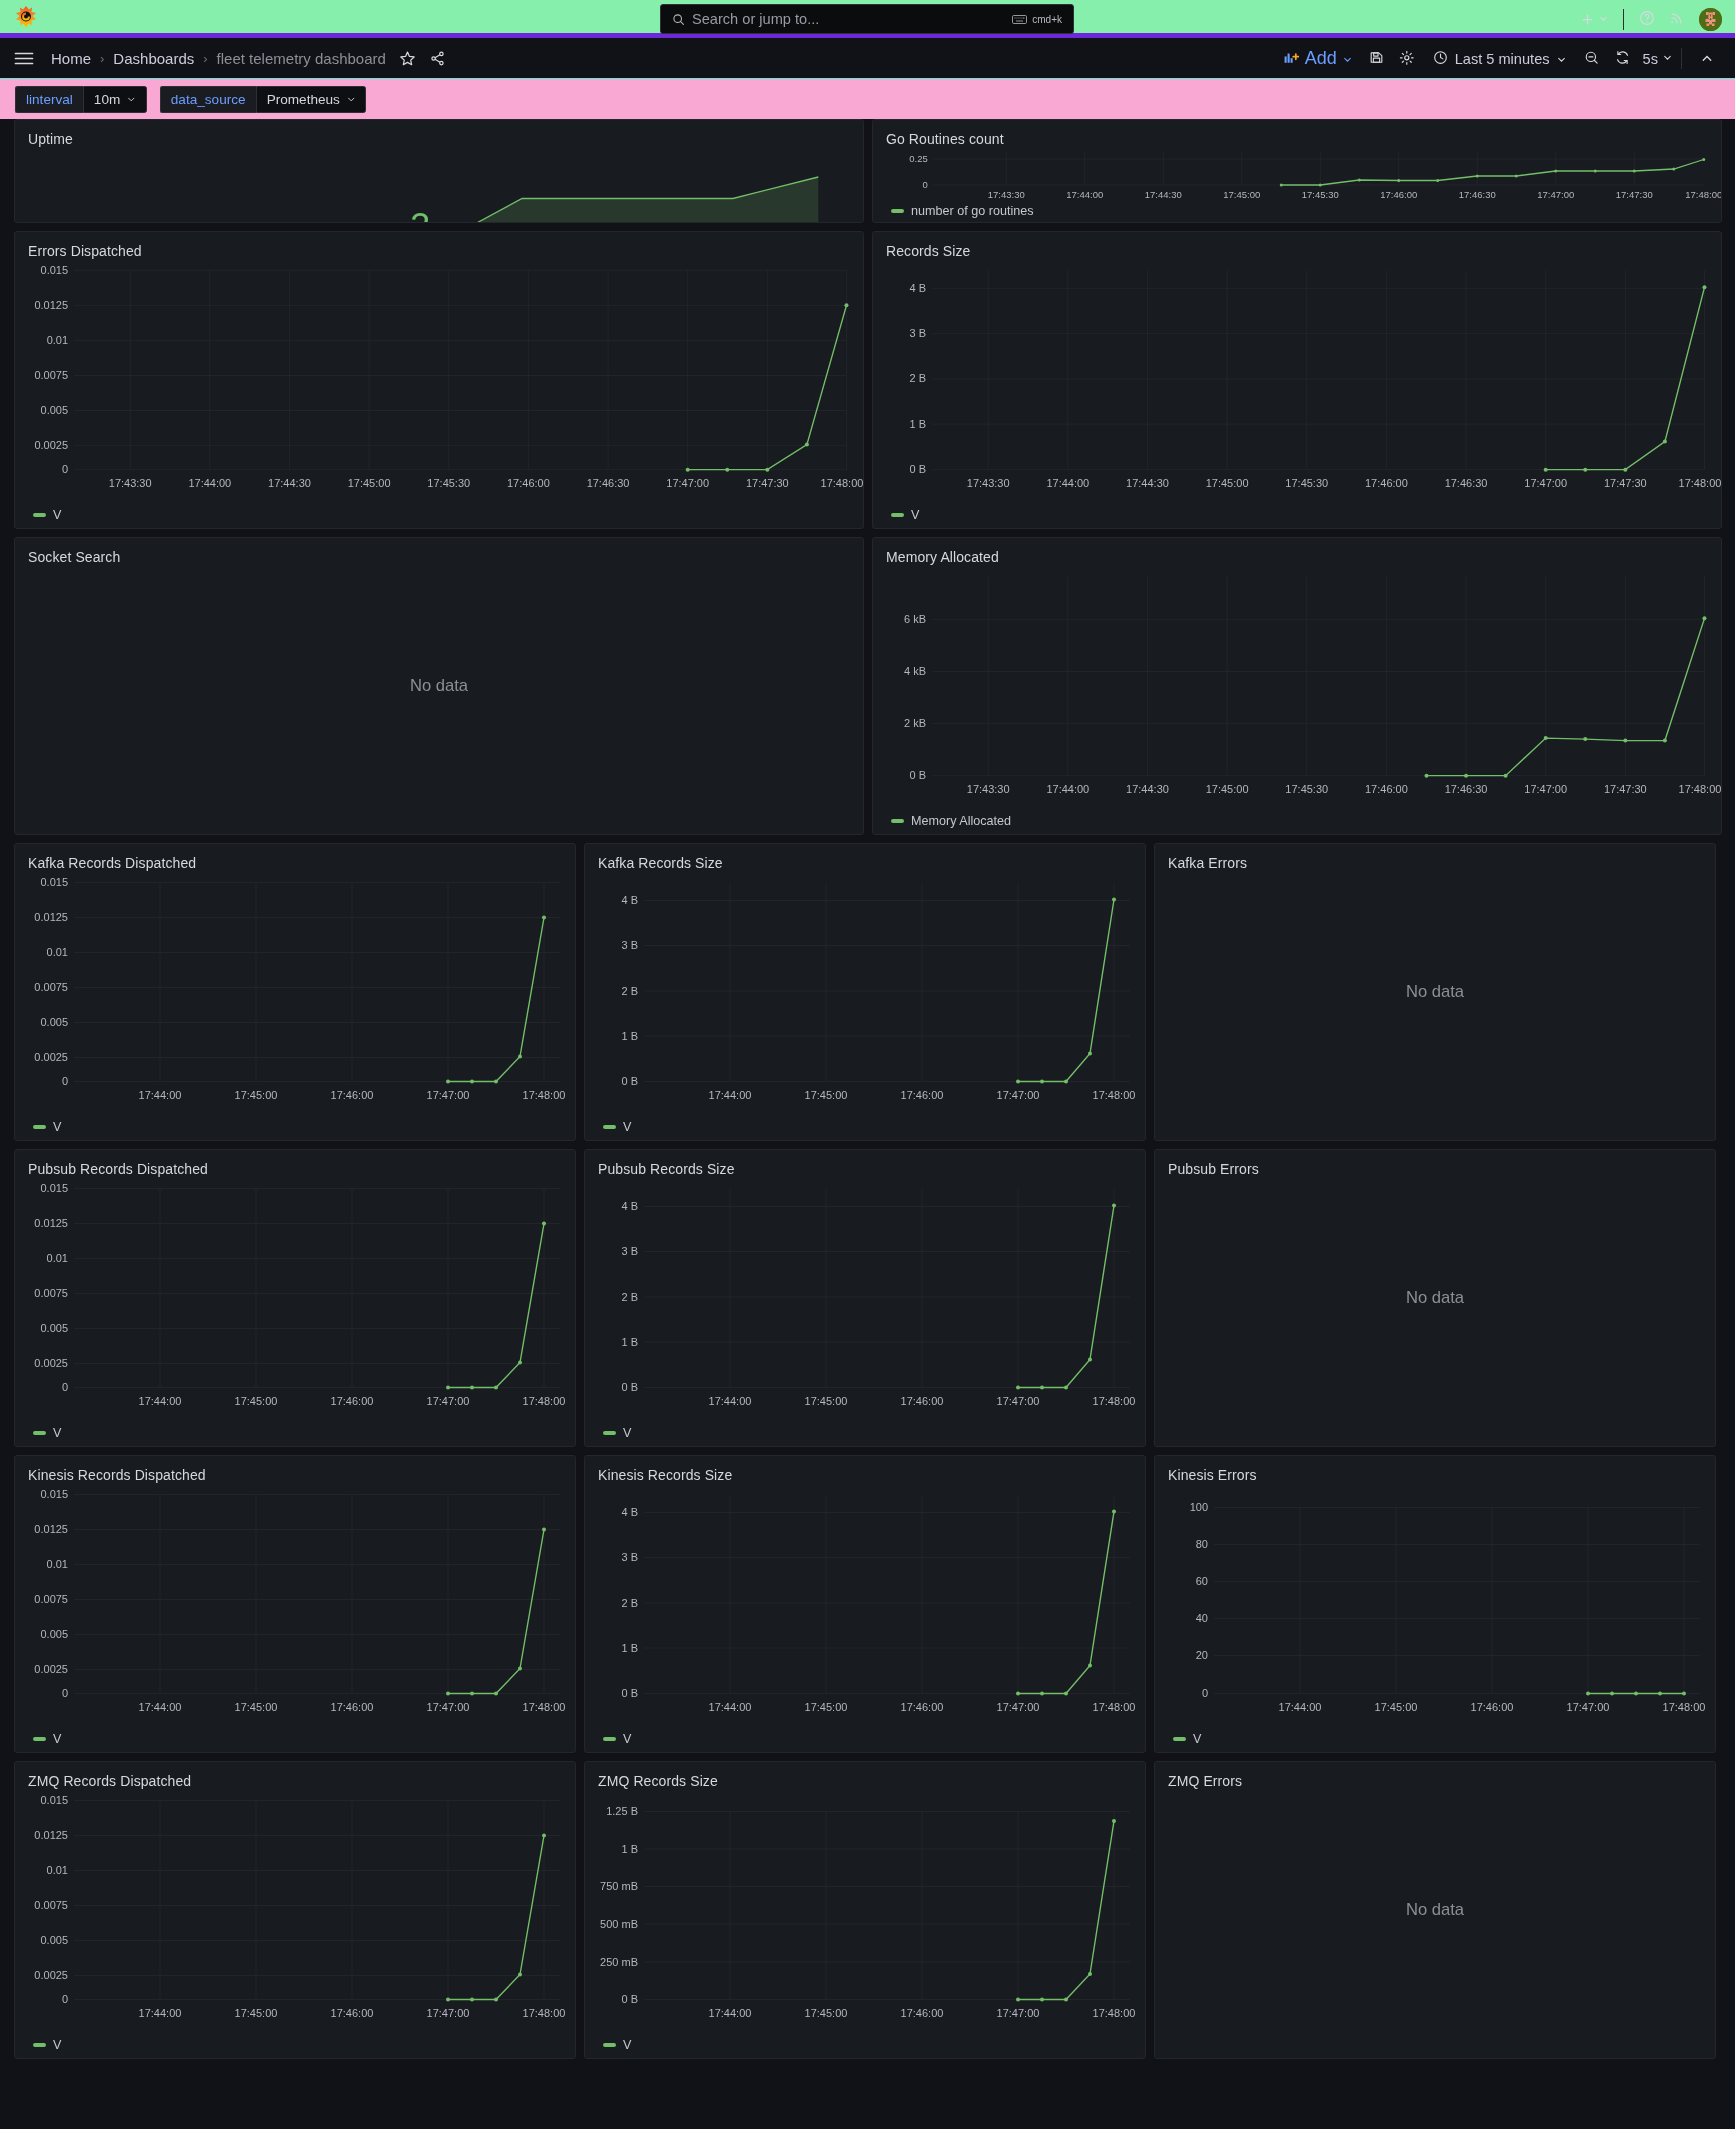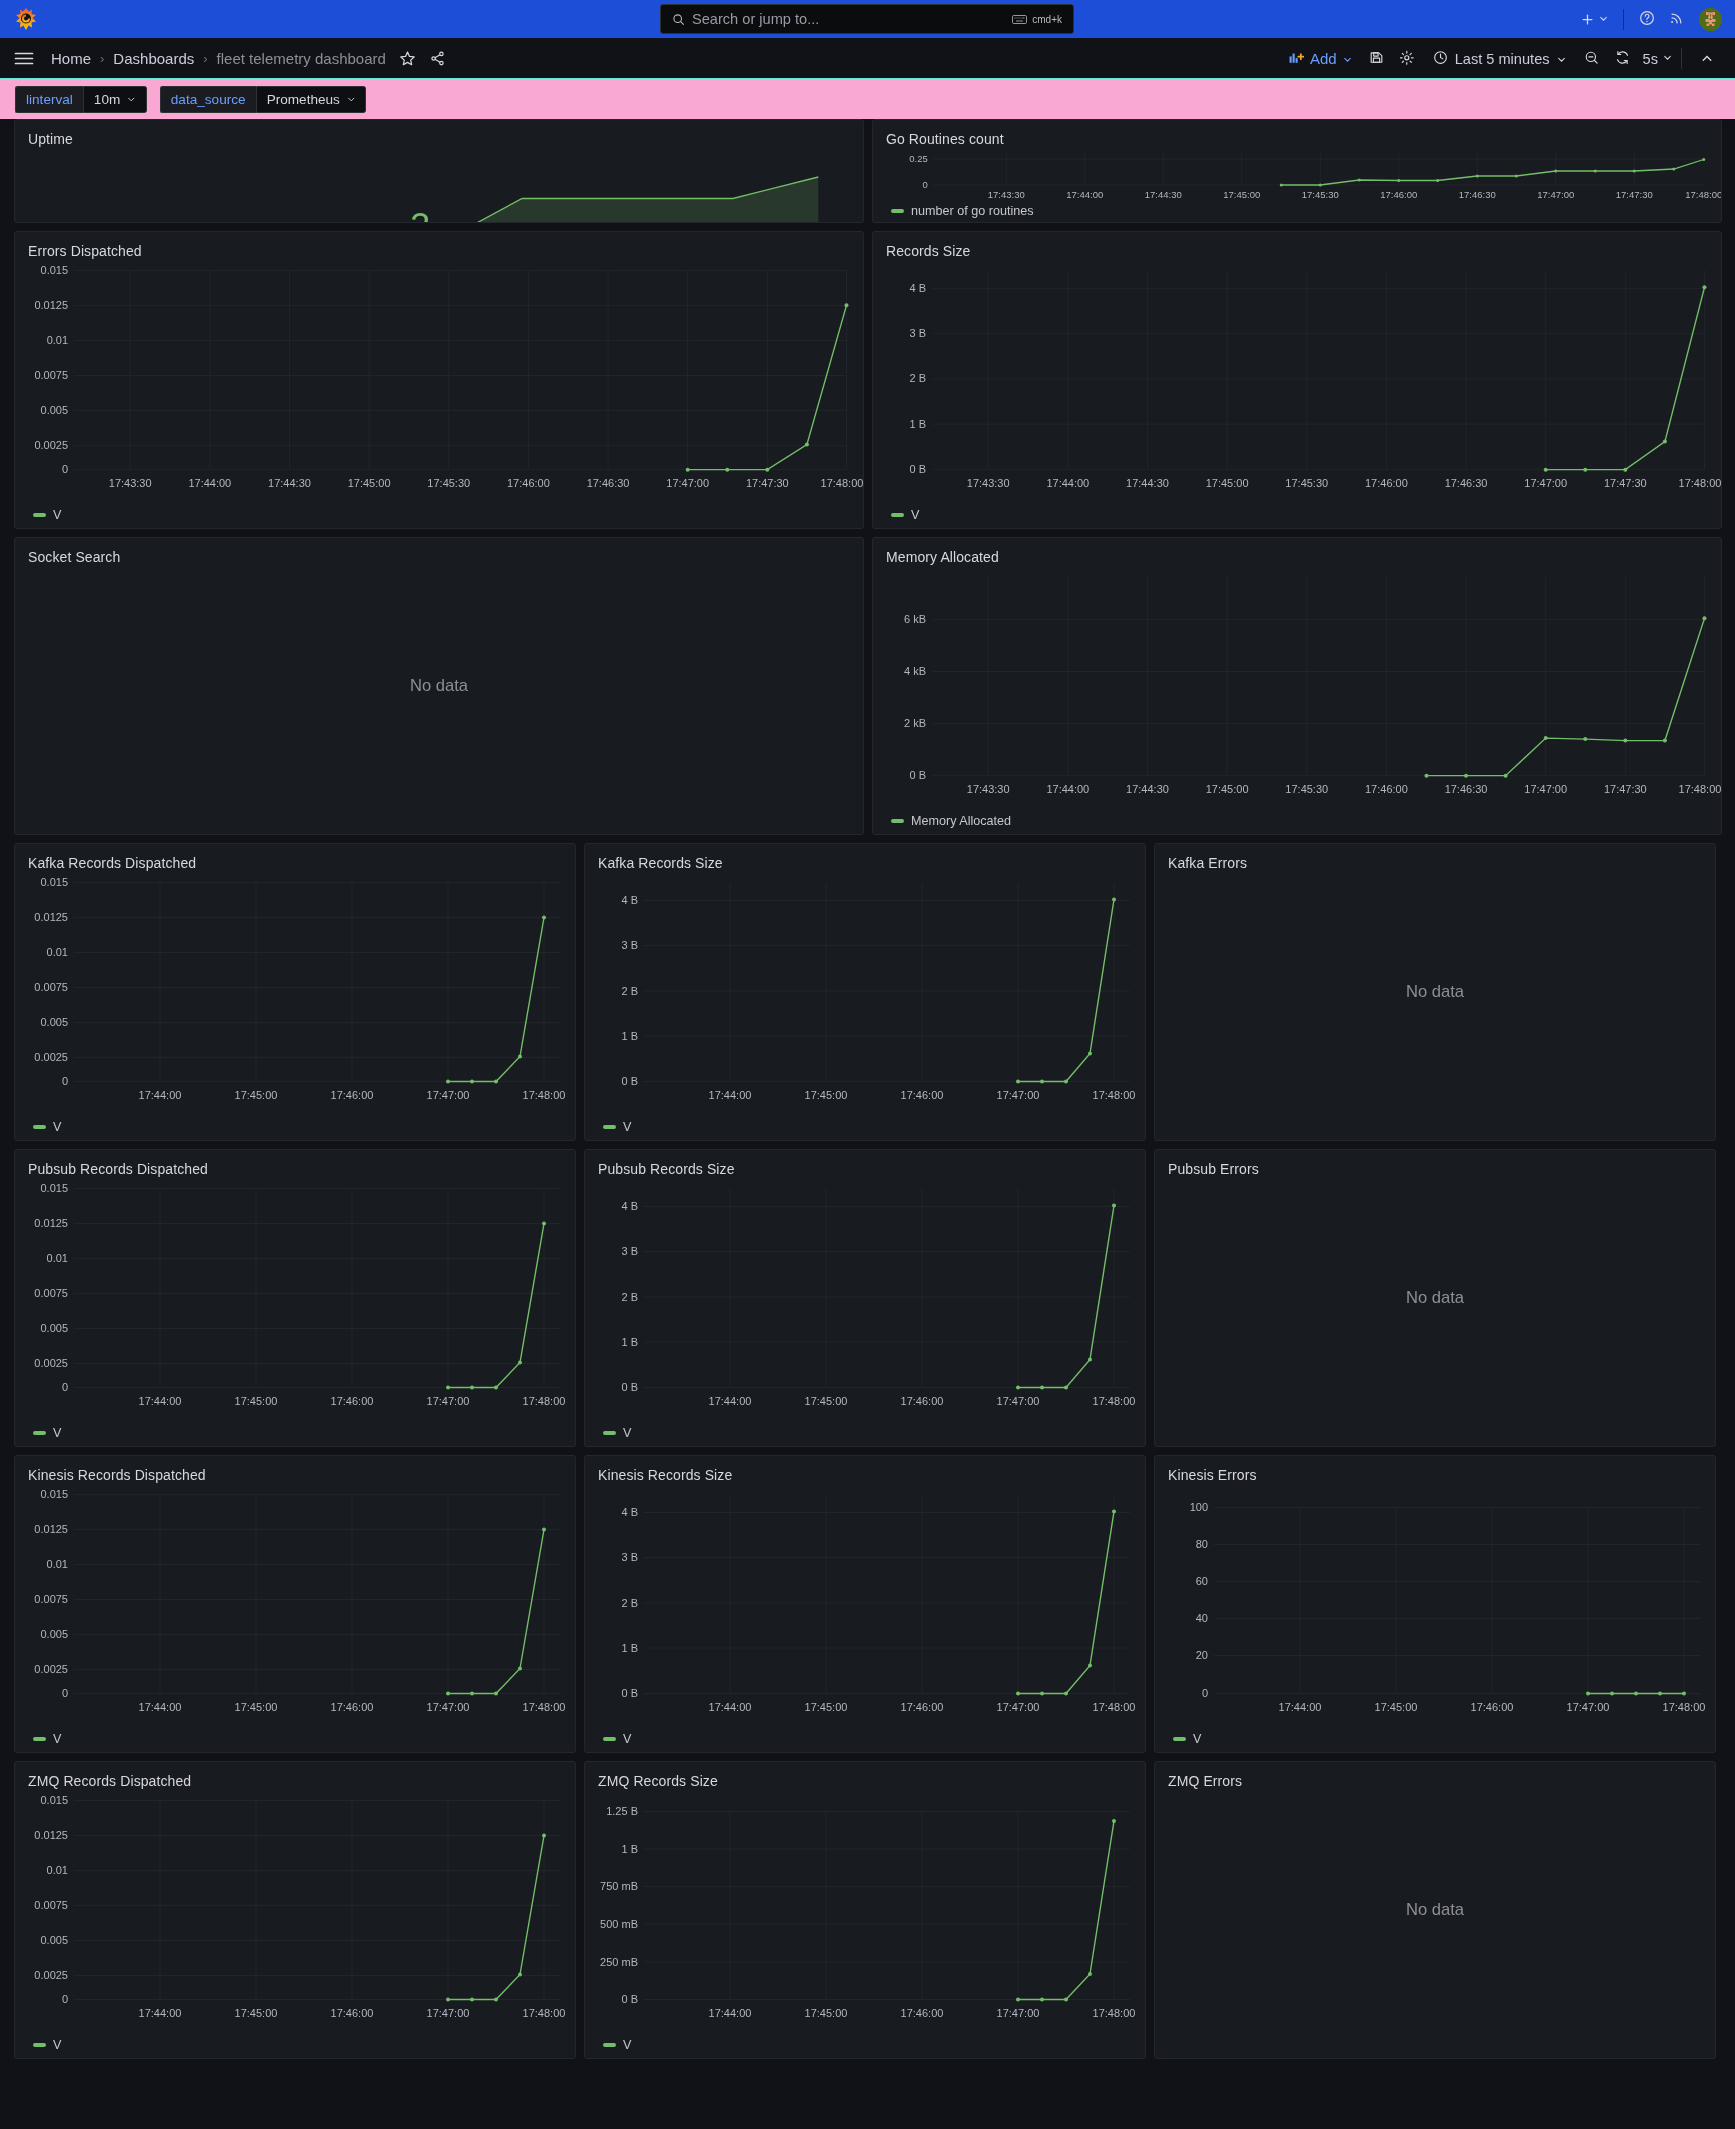--- a/index.html
+++ b/index.html
@@ -7,22 +7,22 @@
     width: 1736px; height: 2129px;
     background: #111217;
     font-family: "Liberation Sans", sans-serif;
     color: #ccccdc;
     overflow: hidden;
   }
 
   
   .topbar {
     height: 38px; width: 100%;
-    background: #1d4ed8;
-    border-bottom: 1px solid #6d28d9;
+    background: #86efac;
+    border-bottom: 5px solid #6d28d9;
     display: flex; align-items: center;
     position: relative;
   }
   .grafana-logo { margin-left: 14px; width: 24px; height: 24px; display:block; }
   .search-wrap {
     position: absolute; left: 660px; top: 4px;
     width: 414px; height: 30px;
     background: #0b0c0e;
     border: 1px solid #2e3036;
     border-radius: 3px;
@@ -66,21 +66,21 @@
   .crumb.current { color: #8e8e98; }
   .crumb-sep { font-size: 13px; color: #6e6e78; margin: 0 9px; }
   .crumb-action { margin-left: 13px; width: 17px; height: 17px; }
 
   .breadbar-right {
     position: absolute; right: 14px; top: 0; height: 41px;
     display: flex; align-items: center;
   }
   .add-btn {
     display: flex; align-items: center; gap: 6px;
-    color: #6a9fff; font-size: 15px; padding: 0 9px; height: 28px;
+    color: #6a9fff; font-size: 18px; padding: 0 9px; height: 28px;
   }
   .bb-icon-btn {
     display: flex; align-items: center; justify-content: center;
     width: 31px; height: 28px; color: #d8d9de;
   }
   .time-picker {
     display: flex; align-items: center; gap: 7px;
     height: 29px; padding: 0 10px; font-size: 14.6px; color: #ccccdc;
   }
   .refresh-grp { display: flex; align-items: center; }

